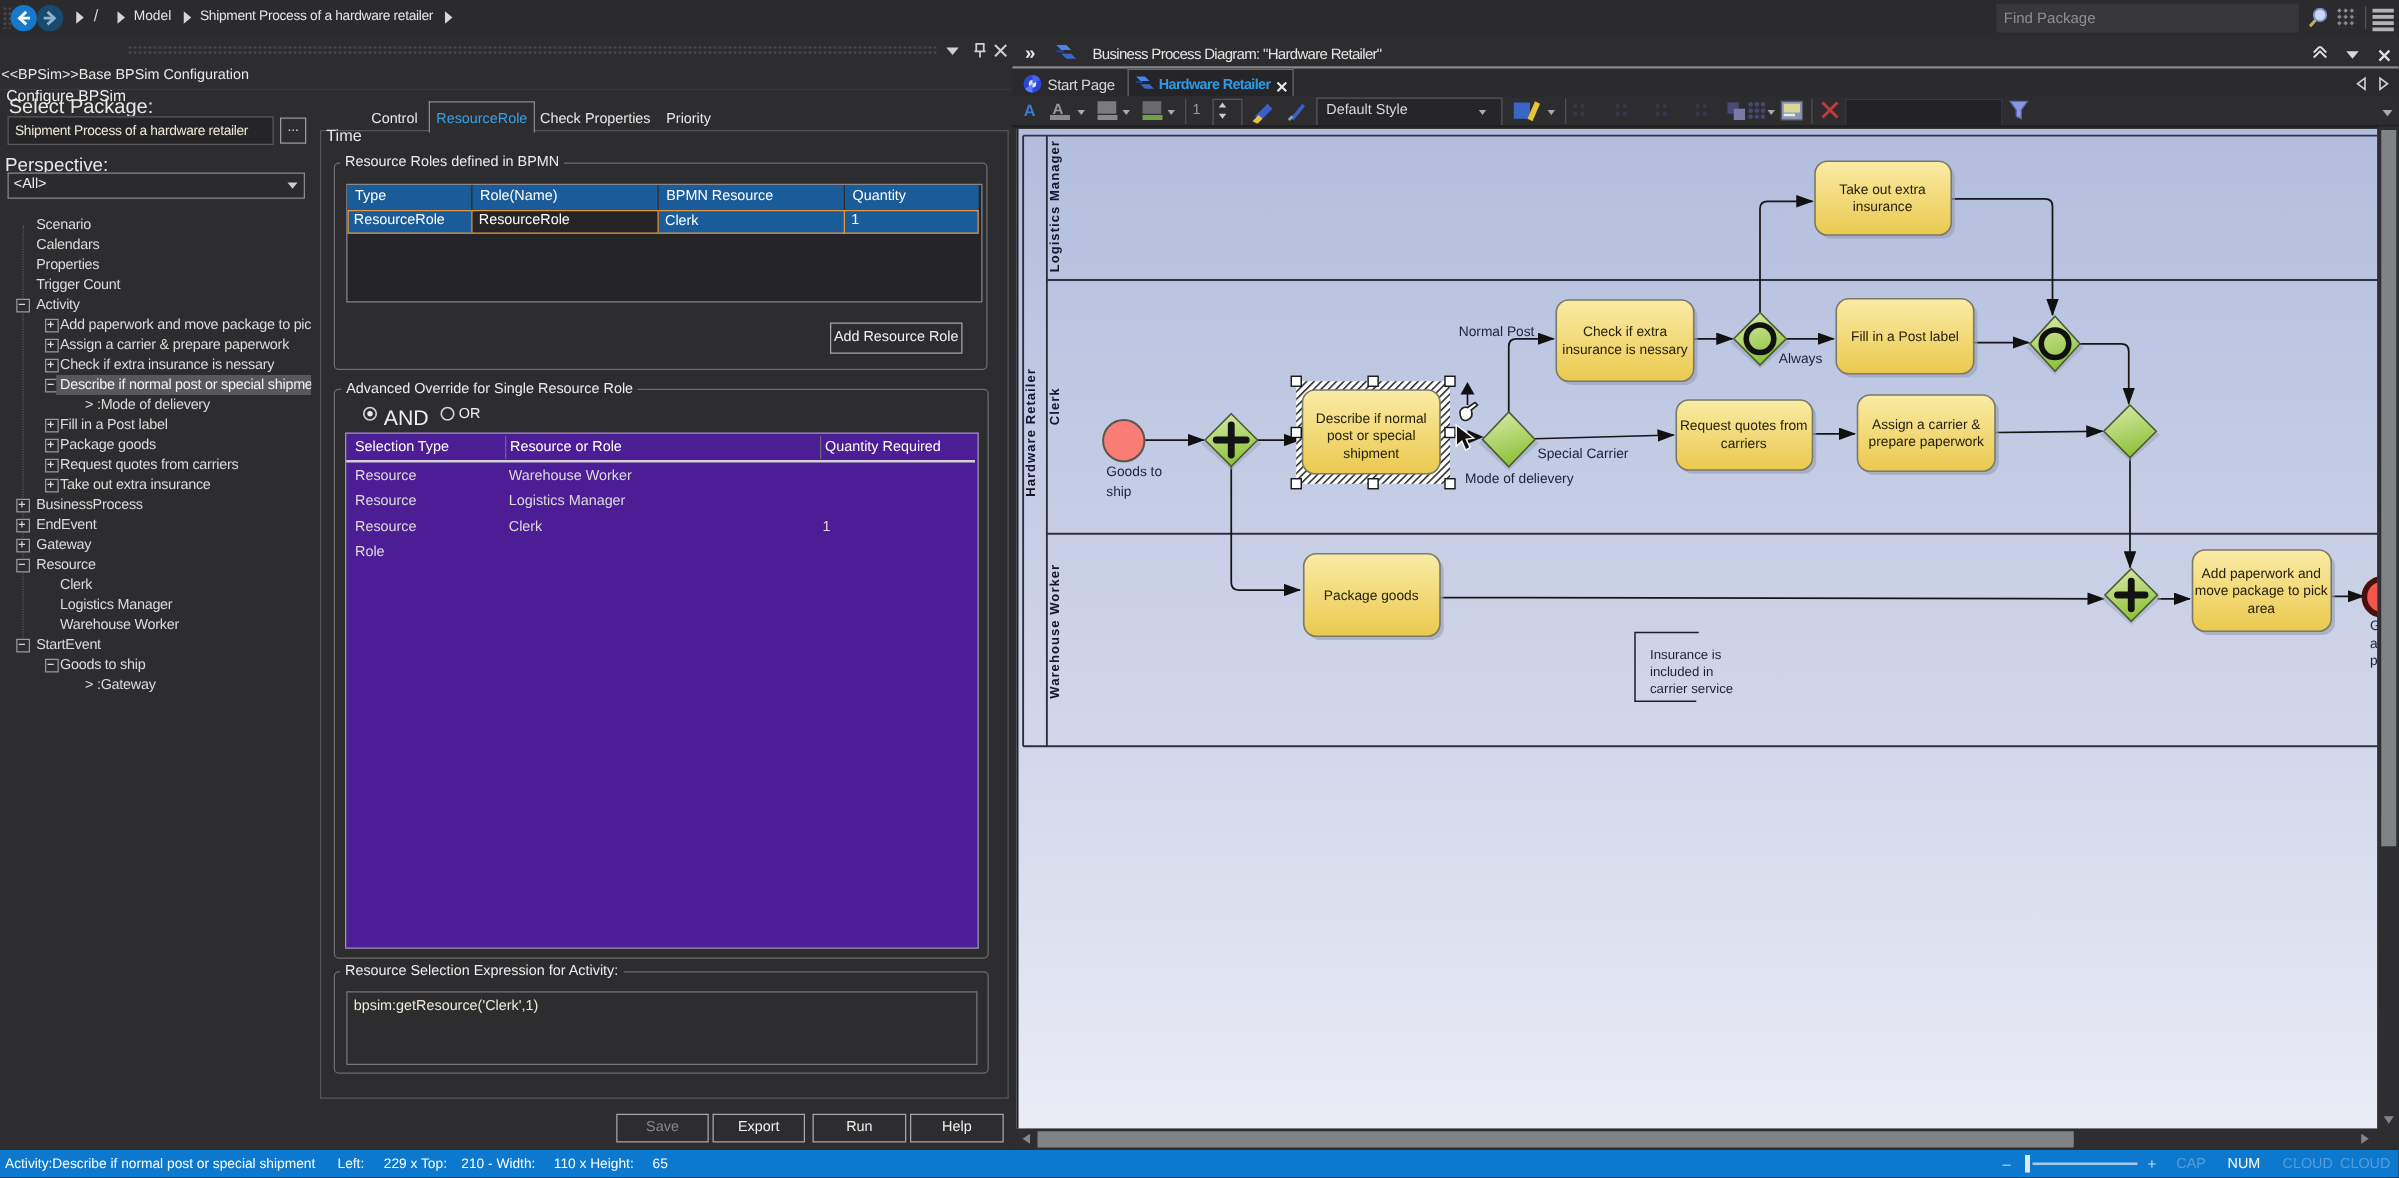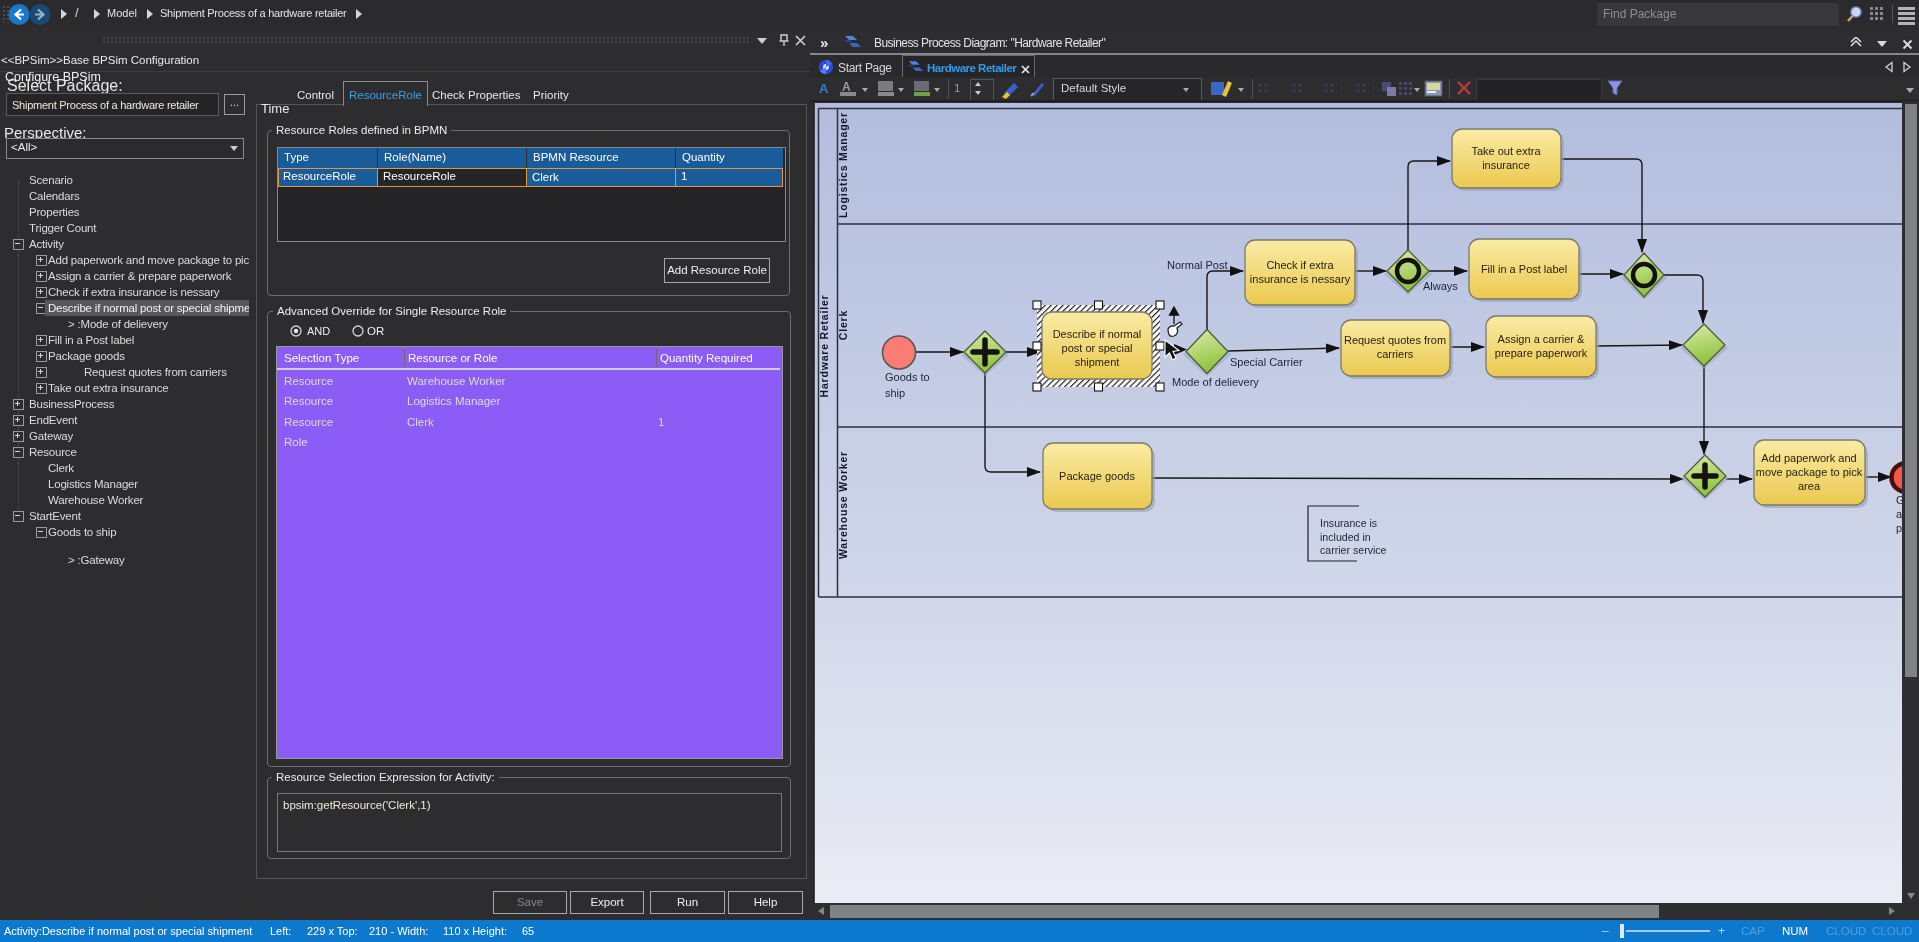--- a/index.html
+++ b/index.html
@@ -128,21 +128,21 @@
           <i class="h"></i>
           <i class="v"></i>
         </span>
         <span style="position:absolute;left:48px;">Package goods</span>
       </div>
     <div class="tr" style="top:192px;">
         <span class="eb" style="left:36px;top:3px;">
           <i class="h"></i>
           <i class="v"></i>
         </span>
-        <span style="position:absolute;left:48px;padding-left:36px;">Request quotes from carriers</span>
+        <span style="position:absolute;left:48px;">Request quotes from carriers</span>
       </div>
     <div class="tr" style="top:208px;">
         <span class="eb" style="left:36px;top:3px;">
           <i class="h"></i>
           <i class="v"></i>
         </span>
         <span style="position:absolute;left:48px;">Take out extra insurance</span>
       </div>
     <div class="tr" style="top:224px;">
         <span class="eb" style="left:13px;top:3px;">
@@ -185,21 +185,21 @@
           <i class="h"></i>
         </span>
         <span style="position:absolute;left:29px;">StartEvent</span>
       </div>
     <div class="tr" style="top:352px;">
         <span class="eb" style="left:36px;top:3px;">
           <i class="h"></i>
         </span>
         <span style="position:absolute;left:48px;">Goods to ship</span>
       </div>
-    <div class="tr" style="top:380px;">
+    <div class="tr" style="top:368px;">
         <span style="position:absolute;left:68px;">&gt; :Gateway</span>
       </div>
   </div>
 
   <div class="abs" style="left:256px;top:76px;width:549px;height:773px;border:1px solid #55555a;"></div>
   <div class="tx" style="left:261px;top:73px;font-size:13px;color:#e8e8e8;">Time</div>
   <div class="tx" style="left:297px;top:61px;font-size:11.5px;color:#e8e8e8;">Control</div>
   <div class="abs" style="left:343px;top:53px;width:83px;height:24px;border:1px solid #8a8a8e;border-bottom:none;background:#2d2d30;"></div>
   <div class="tx" style="left:349px;top:61px;font-size:11.5px;color:#3aa0e8;">ResourceRole</div>
   <div class="tx" style="left:432px;top:61px;font-size:11.5px;color:#e8e8e8;">Check</div>
@@ -227,26 +227,26 @@
     <div class="tx" style="left:403px;top:22px;font-size:11.5px;color:#fff;">1</div>
   </div>
   <div class="btn" style="left:664px;top:230px;width:104px;height:23px;line-height:22px;">Add Resource Role</div>
 
   <div class="gb" style="left:267px;top:283px;width:522px;height:454px;"></div>
   <div class="gbl" style="left:273px;top:277px;">Advanced Override for Single Resource Role</div>
   <svg class="abs" style="left:290px;top:297px;" width="12" height="12" viewBox="0 0 12 12">
     <circle cx="6" cy="6" r="5" fill="none" stroke="#d4d4d8" stroke-width="1.3"></circle>
       <circle cx="6" cy="6" r="2.2" fill="#e8e8e8"></circle>
   </svg>
-  <div class="tx" style="left:307px;top:297px;font-size:11px;color:#f0f0f0;">AND</div>
+  <div class="tx" style="left:307px;top:297px;font-size:17px;color:#f0f0f0;">AND</div>
   <svg class="abs" style="left:352px;top:297px;" width="12" height="12" viewBox="0 0 12 12">
     <circle cx="6" cy="6" r="5" fill="none" stroke="#d4d4d8" stroke-width="1.3"></circle>
   </svg>
   <div class="tx" style="left:367px;top:297px;font-size:11.5px;color:#f0f0f0;">OR</div>
-  <div class="abs" id="table2" style="left:276px;top:318px;width:505px;height:411px;border:1px solid #9a9a9e;background:#8b5cf6;">
+  <div class="abs" id="table2" style="left:276px;top:318px;width:505px;height:411px;border:1px solid #9a9a9e;background:#4c1d95;">
     <div class="tx" style="left:7px;top:5px;font-size:11.5px;color:#fff;">Selection Type</div>
     <div class="tx" style="left:131px;top:5px;font-size:11.5px;color:#fff;">Resource or Role</div>
     <div class="tx" style="left:383px;top:5px;font-size:11.5px;color:#fff;">Quantity Required</div>
     <div class="abs" style="left:127px;top:2px;width:1px;height:18px;background:#6a6a6e;"></div>
     <div class="abs" style="left:379px;top:2px;width:1px;height:18px;background:#6a6a6e;"></div>
     <div class="abs" style="left:0;top:21px;width:503px;height:2px;background:#d0d0d4;"></div>
     <div class="tx" style="left:7px;top:28px;font-size:11.5px;">Resource</div>
       <div class="tx" style="left:130px;top:28px;font-size:11.5px;">Warehouse Worker</div>
     <div class="tx" style="left:7px;top:48px;font-size:11.5px;">Resource</div>
       <div class="tx" style="left:130px;top:48px;font-size:11.5px;">Logistics Manager</div>

